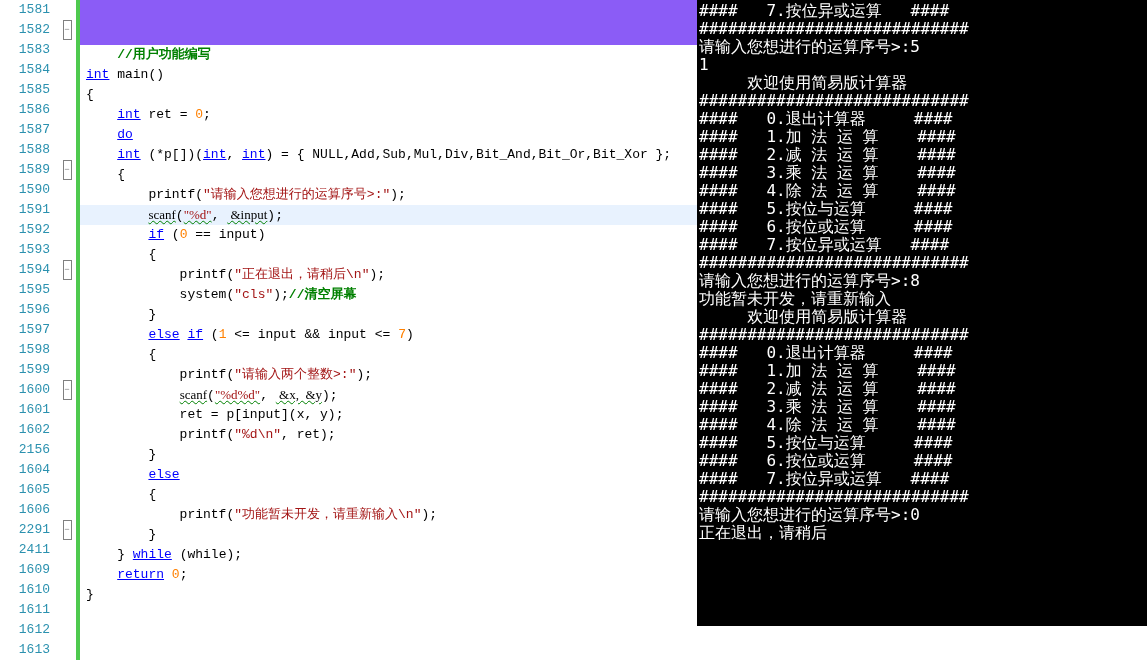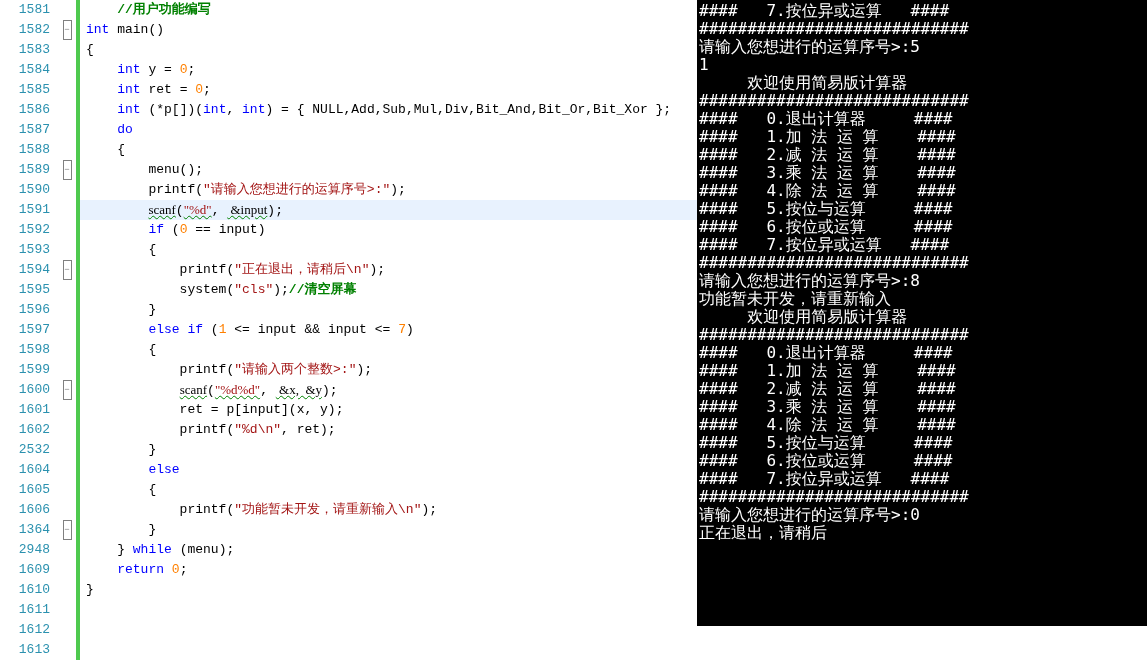--- a/index.html
+++ b/index.html
@@ -5,24 +5,24 @@
 * { margin: 0; padding: 0; box-sizing: border-box; }
 body { font-family: Consolas, "Courier New", monospace; font-size: 13px; display: flex; width: 1147px; height: 666px; overflow: hidden; }
 .editor { width: 697px; height: 666px; background: #8b5cf6; display: flex; }
 .gutter { width: 58px; background: #fff; text-align: right; padding-right: 8px; }
 .gutter div { height: 20px; line-height: 20px; color: #2b91af; font-size: 13px; }
 .foldcol { width: 18px; background: #fff; }
 .foldcol div { height: 20px; display: flex; align-items: center; justify-content: center; }
 .foldbox { width: 9px; height: 9px; border: 1px solid #808080; display: flex; align-items: center; justify-content: center; font-size: 9px; line-height: 1; color: #808080; background: #fff; }
 .changebar { width: 4px; background: #fff; }
 .changebar div { height: 20px; background: #4ec94e; }
-.code { flex: 1; background: #fff; position: relative; }
+.code { flex: 1; background: #fff; position: relative; margin-top: 45px; }
 .line { height: 20px; line-height: 20px; white-space: pre; padding-left: 6px; }
 .hl { background: #e8f2fe; }
-.kw { color: #0000ff; }
+.kw { color: #0000ff; text-decoration: underline; }
 .str { color: #a31515; }
 .num { color: #ff8000; }
 .cmt { color: #008000; font-weight: bold; }
 .wavy { text-decoration: underline wavy #008000; text-decoration-thickness: 1px; font-family: Liberation Serif, serif; }
 .console { width: 450px; height: 626px; background: #000; color: #fff; font-family: "NSimSun", "SimSun", Consolas, monospace; font-size: 16px; padding: 2px; line-height: 18px; overflow: hidden; }
 .cline { height: 18px; white-space: pre; }
 </style>
 </head>
 <body>
 
@@ -43,26 +43,26 @@
       <div>1593</div>
       <div>1594</div>
       <div>1595</div>
       <div>1596</div>
       <div>1597</div>
       <div>1598</div>
       <div>1599</div>
       <div>1600</div>
       <div>1601</div>
       <div>1602</div>
-      <div>2532</div>
+      <div>2156</div>
       <div>1604</div>
       <div>1605</div>
       <div>1606</div>
-      <div>1364</div>
-      <div>2948</div>
+      <div>2291</div>
+      <div>2411</div>
       <div>1609</div>
       <div>1610</div>
       <div>1611</div>
       <div>1612</div>
       <div>1613</div>
     </div>
   <div class="foldcol" id="foldcol">
       <div></div>
       <div>
         <div class="foldbox">−</div>
@@ -139,45 +139,43 @@
       <div></div>
       <div></div>
       <div></div>
       <div></div>
       <div></div>
     </div>
   <div class="code" id="code">
       <div class="line"><span>    </span><span class="cmt">//用户功能编写</span></div>
       <div class="line"><span class="kw">int</span><span> main()</span></div>
       <div class="line"><span>{</span></div>
-      <div class="line"><span>    </span><span class="kw">int</span><span> y = </span><span class="num">0</span><span>;</span></div>
       <div class="line"><span>    </span><span class="kw">int</span><span> ret = </span><span class="num">0</span><span>;</span></div>
+      <div class="line"><span>    </span><span class="kw">do</span></div>
       <div class="line"><span>    </span><span class="kw">int</span><span> (*p[])(</span><span class="kw">int</span><span>, </span><span class="kw">int</span><span>) = { NULL,Add,Sub,Mul,Div,Bit_And,Bit_Or,Bit_Xor };</span></div>
-      <div class="line"><span>    </span><span class="kw">do</span></div>
       <div class="line"><span>    {</span></div>
-      <div class="line"><span>        menu();</span></div>
       <div class="line"><span>        printf(</span><span class="str">"请输入您想进行的运算序号&gt;:"</span><span>);</span></div>
       <div class="line hl"><span>        </span><span class="wavy">scanf</span><span>(</span><span class="str wavy">"%d"</span><span>, </span><span class="wavy"> &amp;input</span><span>);</span></div>
       <div class="line"><span>        </span><span class="kw">if</span><span> (</span><span class="num">0</span><span> == input)</span></div>
       <div class="line"><span>        {</span></div>
       <div class="line"><span>            printf(</span><span class="str">"正在退出，请稍后\n"</span><span>);</span></div>
       <div class="line"><span>            system(</span><span class="str">"cls"</span><span>);</span><span class="cmt">//清空屏幕</span></div>
       <div class="line"><span>        }</span></div>
       <div class="line"><span>        </span><span class="kw">else</span><span> </span><span class="kw">if</span><span> (</span><span class="num">1</span><span> &lt;= input &amp;&amp; input &lt;= </span><span class="num">7</span><span>)</span></div>
       <div class="line"><span>        {</span></div>
       <div class="line"><span>            printf(</span><span class="str">"请输入两个整数&gt;:"</span><span>);</span></div>
       <div class="line"><span>            </span><span class="wavy">scanf</span><span>(</span><span class="str wavy">"%d%d"</span><span>, </span><span class="wavy"> &amp;x,  &amp;y</span><span>);</span></div>
       <div class="line"><span>            ret = p[input](x, y);</span></div>
       <div class="line"><span>            printf(</span><span class="str">"%d\n"</span><span>, ret);</span></div>
       <div class="line"><span>        }</span></div>
       <div class="line"><span>        </span><span class="kw">else</span></div>
       <div class="line"><span>        {</span></div>
       <div class="line"><span>            printf(</span><span class="str">"功能暂未开发，请重新输入\n"</span><span>);</span></div>
       <div class="line"><span>        }</span></div>
-      <div class="line"><span>    } </span><span class="kw">while</span><span> (menu);</span></div>
+      <div class="line"><span>    } </span><span class="kw">while</span><span> (while);</span></div>
       <div class="line"><span>    </span><span class="kw">return</span><span> </span><span class="num">0</span><span>;</span></div>
       <div class="line"><span>}</span></div>
     </div>
 </div>
 
 <div class="console" id="console">
     <div class="cline">####   7.按位异或运算   ####</div>
     <div class="cline">############################</div>
     <div class="cline">请输入您想进行的运算序号&gt;:5</div>
     <div class="cline">1</div>

